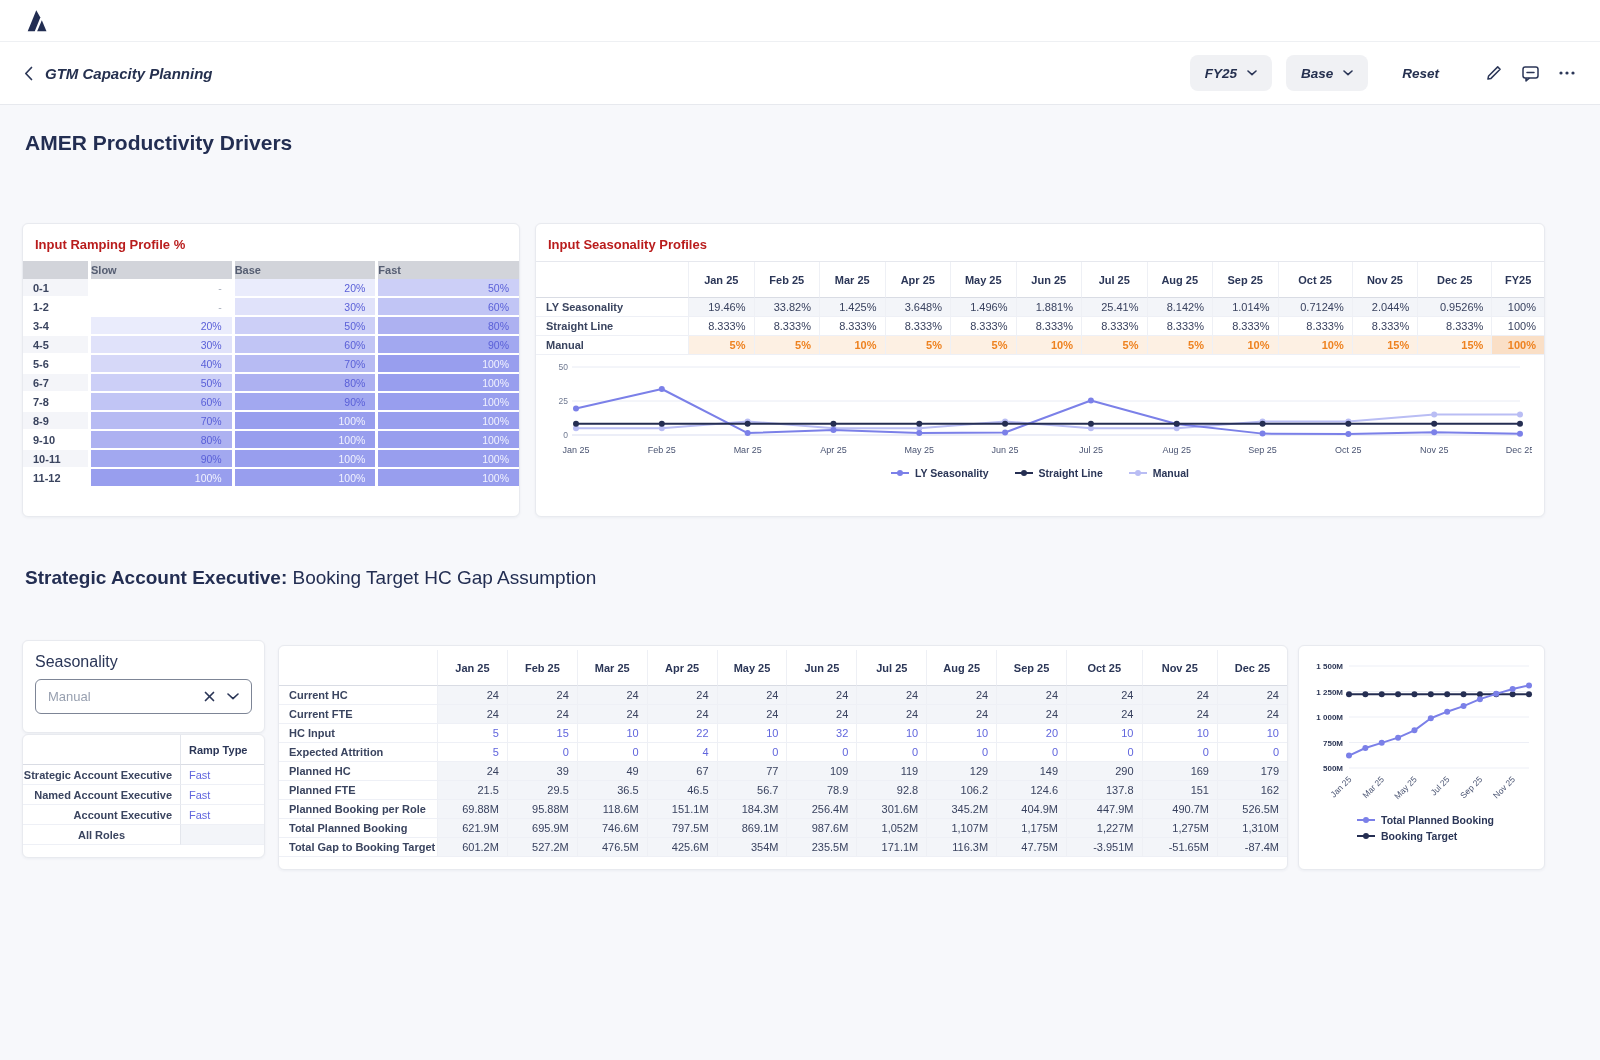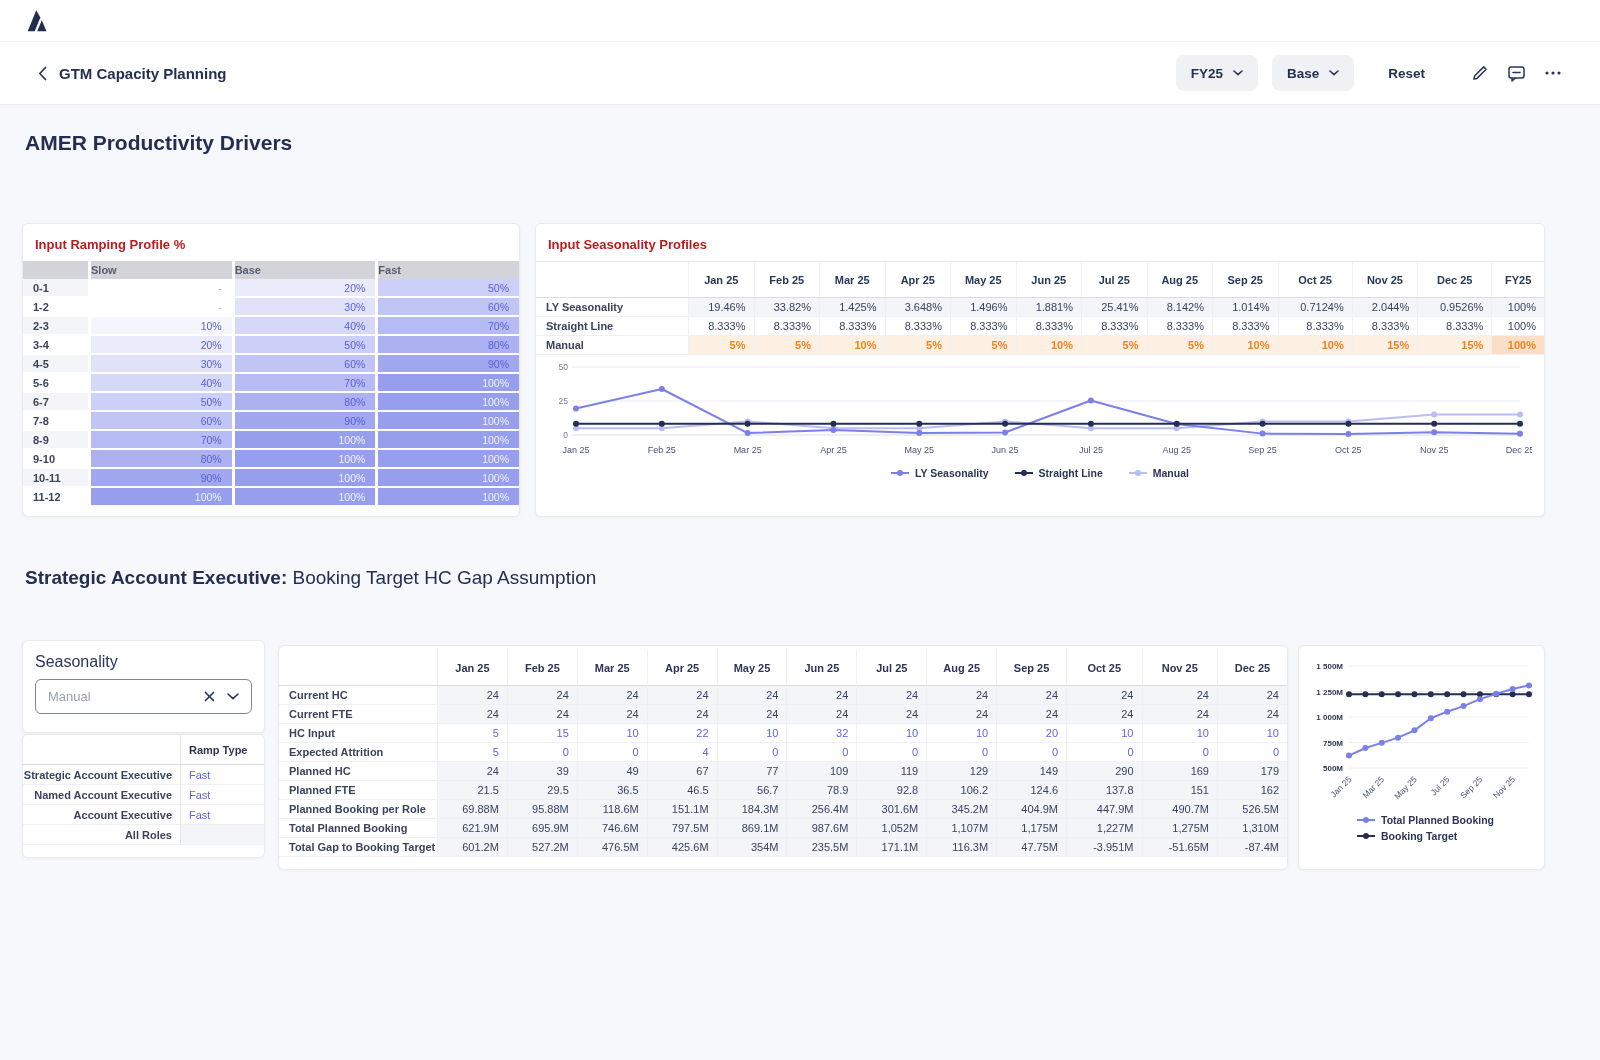--- a/index.html
+++ b/index.html
@@ -13,21 +13,21 @@
   }
   
   .topbar {
     position: absolute; top:0; left:0; width:1600px; height:42px;
     background:#fff; border-bottom:1px solid #eef0f3;
     display:flex; align-items:center; padding:0 24px;
   }
   .pageheader {
     position:absolute; top:42px; left:0; width:1600px; height:63px;
     background:#fff; border-bottom:1px solid #e7e9ee;
-    display:flex; align-items:center; padding:0 38px;
+    display:flex; align-items:center; padding:0 24px;font-style:italic;
   }
   .ph-left { display:flex; align-items:center; gap:12px; }
   .ph-title { font-size:15px; font-weight:700; color:#25304f; }
   .ph-right { margin-left:auto; display:flex; align-items:center; }
   .pill {
     background:#f0f1f4; border-radius:8px; height:36px;
     display:flex; align-items:center; gap:10px; padding:0 15px;
     font-size:13.5px; font-weight:700; color:#25304f; cursor:pointer; margin-left:14px;
   }
   .reset-btn { font-size:13.5px; font-weight:700; color:#25304f; margin:0 28px 0 34px; cursor:pointer; }
@@ -78,21 +78,21 @@
   .mtable tr.edit td.val { color:#6065dd; background:#fff; }
   .mtable tr.manual td.val { background:#fdf0e3; color:#ee8220; font-weight:700; }
   .mtable tr.manual td.fy { background:#fadfc6; }
 
   
   #ramp-table th { font-weight:700; color:#2b3657; font-size:11px; text-align:left; height:30px;
                    vertical-align:middle; border-bottom:1px solid #d9dce4; padding-left:8px; }
   #ramp-table th.lblh { border-right:1px solid #e3e6ec; }
   #ramp-table td { height:20px; border-bottom:1px solid #eef0f6; }
   #ramp-table td.rt-lbl { text-align:right; font-weight:700; padding-right:8px; color:#3a445f; border-right:1px solid #e3e6ec; }
-  #ramp-table td.rt-lbl.total { text-align:right; padding-left:8px;margin-top:6px; }
+  #ramp-table td.rt-lbl.total { text-align:center; padding-left:8px;margin-top:6px; }
   #ramp-table td.rt-val { padding-left:8px; color:#6065dd; }
   #ramp-table td.rt-val.blank { background:#f3f5f9; }
 
   
   .picker-label { padding:12px 12px 8px 12px; font-size:16px; font-weight:400; color:#2b3657; }
   .select {
     margin:0 12px; height:35px; border:1.5px solid #7d8596; border-radius:6px;
     display:flex; align-items:center; padding:0 12px; cursor:pointer; background:#fff;
   }
   .select .val { font-size:13px; color:#98a0b0; }
@@ -189,26 +189,20 @@
           <td class="rlbl" style="background: rgb(244, 245, 249);">0-1</td>
           <td class="rval" style="background: rgb(255, 255, 255); color: rgb(167, 174, 188);">-</td>
           <td class="rval" style="background: rgb(234, 236, 252); color: rgb(90, 96, 216);">20%</td>
           <td class="rval" style="background: rgb(204, 207, 247); color: rgb(90, 96, 216);">50%</td>
         </tr>
         <tr>
           <td class="rlbl" style="background: rgb(255, 255, 255);">1-2</td>
           <td class="rval" style="background: rgb(255, 255, 255); color: rgb(167, 174, 188);">-</td>
           <td class="rval" style="background: rgb(224, 226, 250); color: rgb(90, 96, 216);">30%</td>
           <td class="rval" style="background: rgb(193, 197, 245); color: rgb(90, 96, 216);">60%</td>
-        </tr>
-        <tr>
-          <td class="rlbl" style="background: rgb(244, 245, 249);">2-3</td>
-          <td class="rval" style="background: rgb(245, 245, 253); color: rgb(90, 96, 216);">10%</td>
-          <td class="rval" style="background: rgb(214, 216, 248); color: rgb(90, 96, 216);">40%</td>
-          <td class="rval" style="background: rgb(183, 187, 243); color: rgb(90, 96, 216);">70%</td>
         </tr>
         <tr>
           <td class="rlbl" style="background: rgb(255, 255, 255);">3-4</td>
           <td class="rval" style="background: rgb(234, 236, 252); color: rgb(90, 96, 216);">20%</td>
           <td class="rval" style="background: rgb(204, 207, 247); color: rgb(90, 96, 216);">50%</td>
           <td class="rval" style="background: rgb(173, 177, 241); color: rgb(90, 96, 216);">80%</td>
         </tr>
         <tr>
           <td class="rlbl" style="background: rgb(244, 245, 249);">4-5</td>
           <td class="rval" style="background: rgb(224, 226, 250); color: rgb(90, 96, 216);">30%</td>

